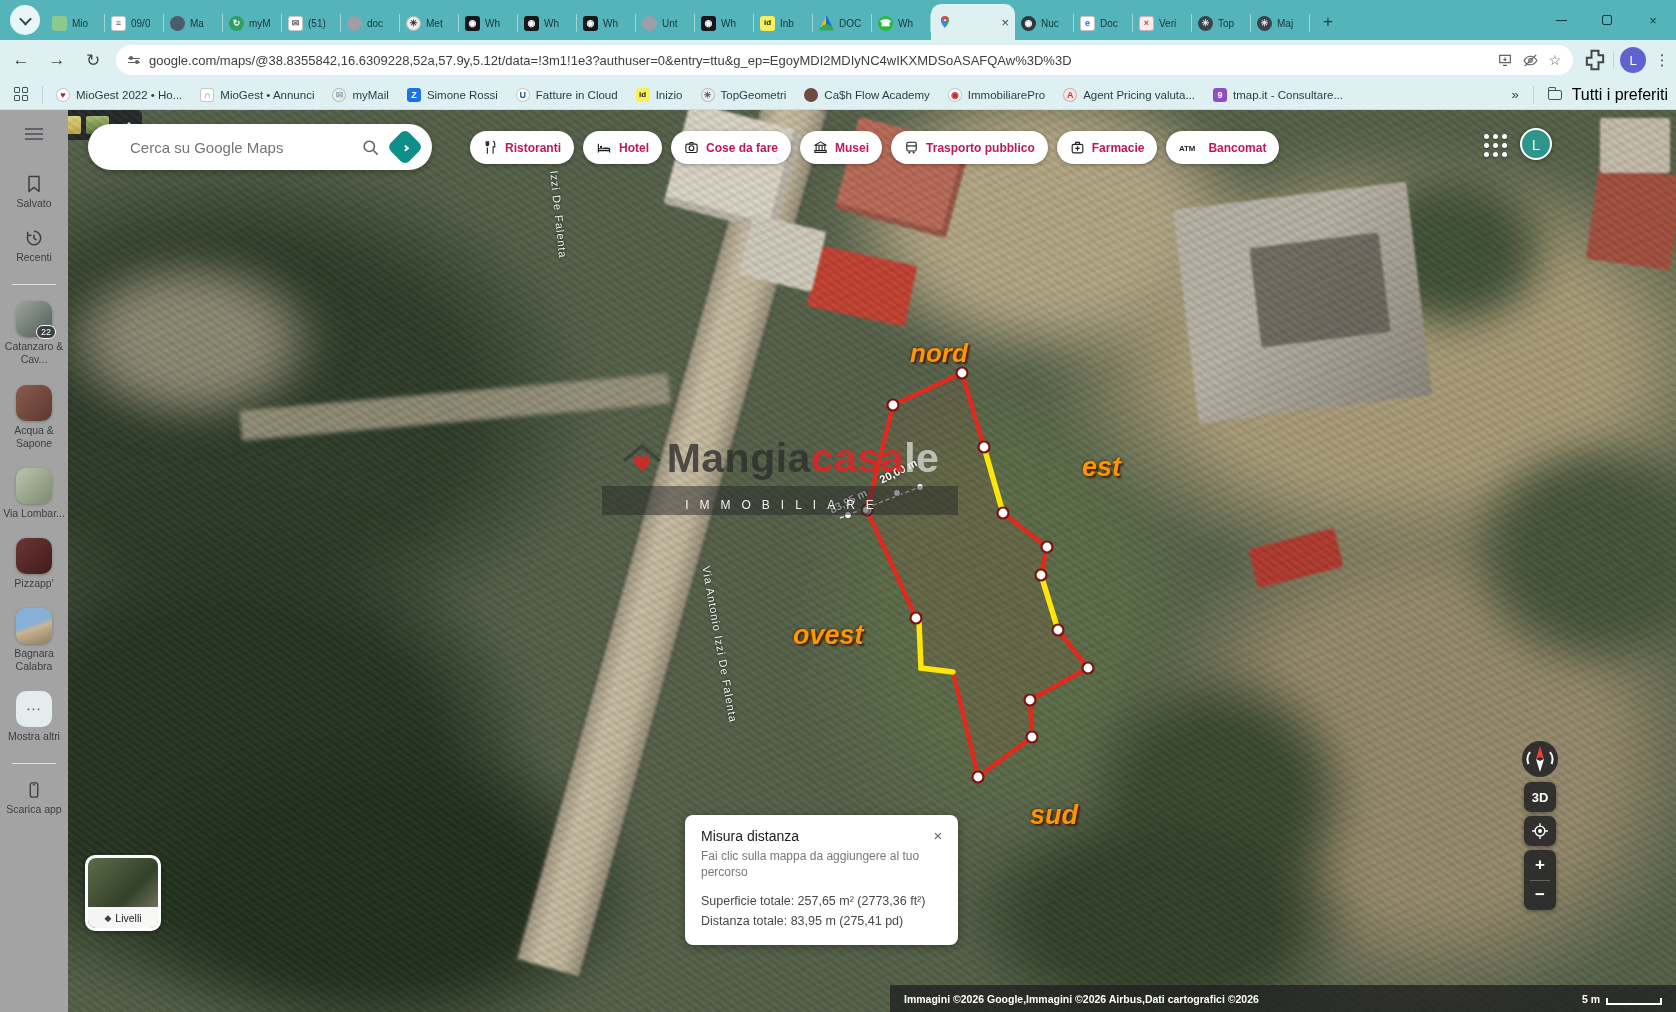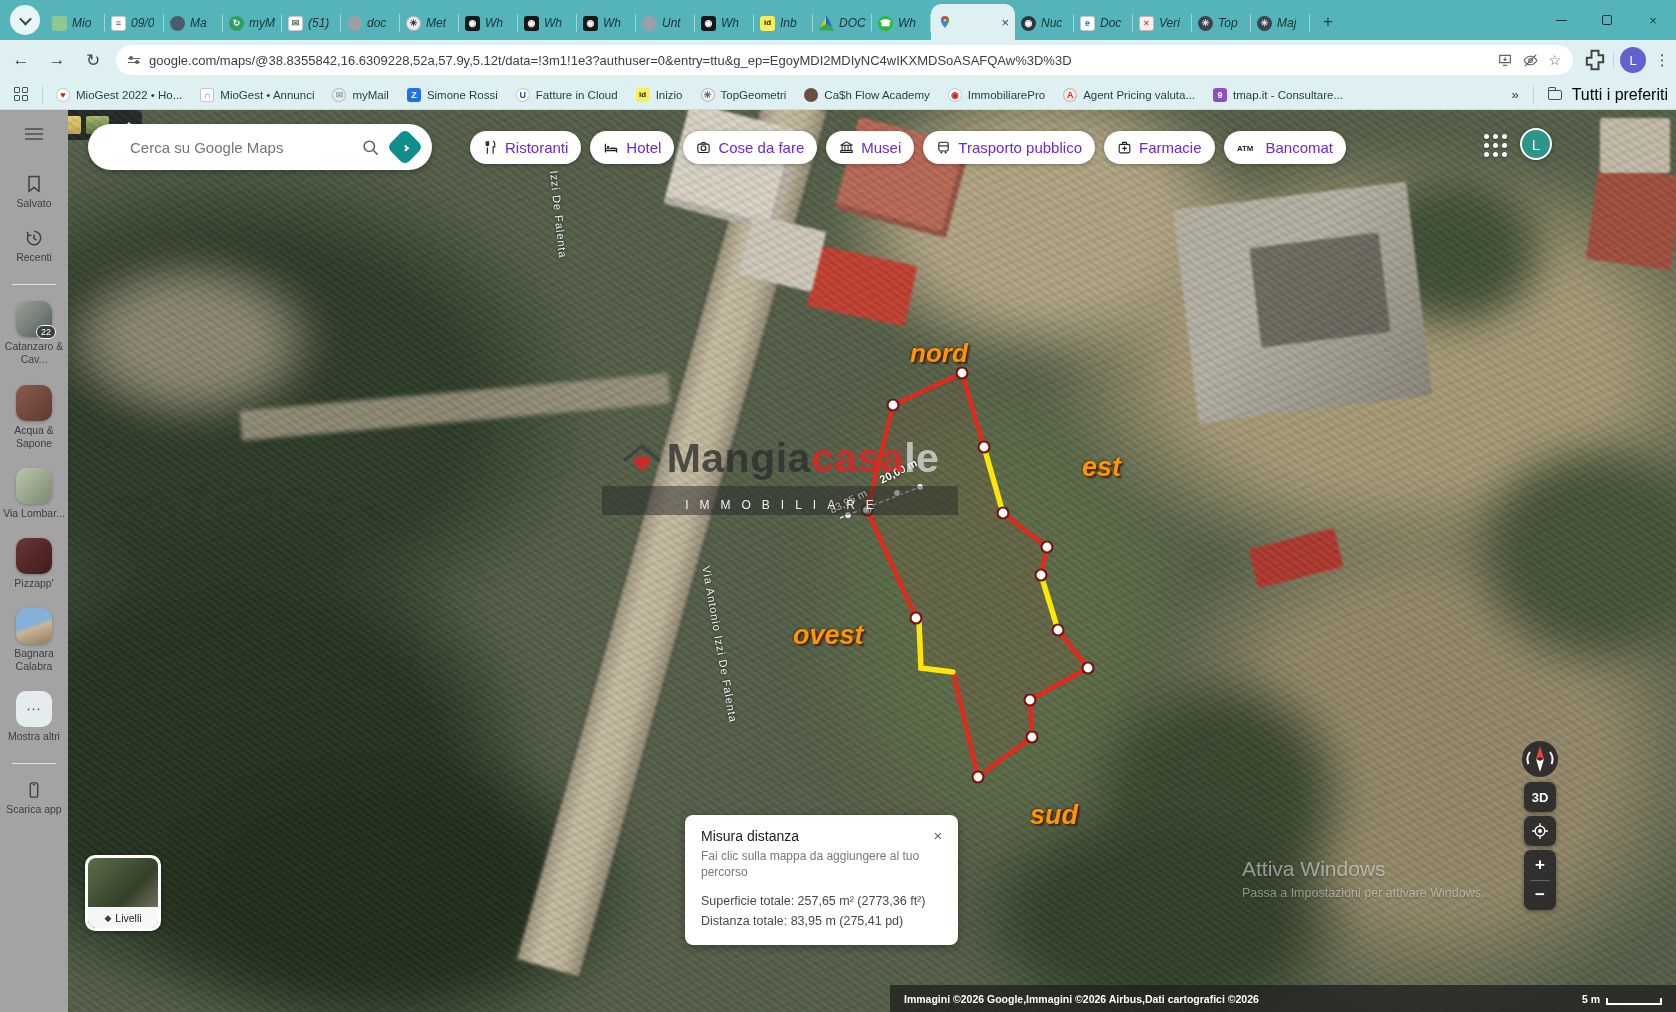--- a/index.html
+++ b/index.html
@@ -8,21 +8,21 @@
 
   
   .tabstrip{position:absolute;top:0;left:0;width:100%;height:40px;background:#54b4ba;display:flex;align-items:flex-end;z-index:50;}
   .tabsearch{width:30px;height:30px;border-radius:50%;background:#e9f6f6;margin:4px 6px 5px 10px;display:flex;align-items:center;justify-content:center;flex:none;}
   .chev-down{width:9px;height:9px;border-right:2px solid #2c4a4c;border-bottom:2px solid #2c4a4c;transform:rotate(45deg) translate(-1px,-1px);}
   .tabs{display:flex;align-items:flex-end;height:40px;}
   .tab{width:59px;height:34px;display:flex;align-items:center;gap:5px;padding:0 6px;position:relative;flex:none;cursor:pointer;}
   .tab:not(.active):after{content:"";position:absolute;right:0;top:8px;height:18px;width:1px;background:rgba(255,255,255,.45);}
   .tab.active{width:84px;height:36px;background:#def0f1;border-radius:10px 10px 0 0;}
   .tab .fav{width:15px;height:15px;flex:none;display:flex;align-items:center;justify-content:center;font-size:9px;font-weight:bold;line-height:1;overflow:hidden;}
-  .tab .tlabel{font-size:12px;color:#173638;white-space:nowrap;overflow:hidden;font-style:italic;}
+  .tab .tlabel{font-size:10px;color:#173638;white-space:nowrap;overflow:hidden;}
   .tab .tab-close{font-size:13px;color:#444;margin-left:auto;}
   .newtab{width:28px;height:28px;margin:0 0 4px 4px;display:flex;align-items:center;justify-content:center;font-size:17px;color:#1d3c3e;flex:none;}
   .wincontrols{margin-left:auto;display:flex;height:40px;}
   .winbtn{width:46px;height:40px;display:flex;align-items:center;justify-content:center;color:#153537;font-size:13px;}
   .winbtn .minline{width:11px;border-top:1.6px solid #153537;}
   .winbtn .maxbox{width:10px;height:10px;border:1.6px solid #153537;border-radius:2px;}
 
   .toolbar{position:absolute;top:40px;left:0;width:100%;height:40px;background:#def0f1;display:flex;align-items:center;z-index:50;}
   .navic{width:30px;height:30px;display:flex;align-items:center;justify-content:center;font-size:17px;color:#3e4a4b;margin-left:6px;}
   .omnibox{flex:1;height:30px;background:#fff;border-radius:15px;margin:0 8px;display:flex;align-items:center;padding:0 12px;gap:9px;overflow:hidden;}
@@ -102,21 +102,21 @@
   .wm-p3{color:rgba(230,230,230,.7);}
   .wm-sub{margin:4px auto 0;width:356px;background:rgba(40,40,40,.5);color:rgba(255,255,255,.92);font-size:12px;letter-spacing:11px;padding:12px 0 3px 10px;}
 
   
   .msearch{position:absolute;left:88px;top:14px;width:344px;height:46px;background:#fff;border-radius:24px;box-shadow:0 2px 6px rgba(0,0,0,.3);display:flex;align-items:center;padding:0 14px 0 20px;gap:12px;z-index:20;}
   .msearch input{border:none;outline:none;flex:1;font-size:15px;color:#5f6368;background:transparent;margin-left:20px;}
   .dirbtn{width:26px;height:26px;transform:rotate(45deg);background:#0e8f8a;border-radius:6px;display:flex;align-items:center;justify-content:center;flex:none;}
   .dirbtn svg{transform:rotate(-45deg);}
   .chips{position:absolute;left:470px;top:21px;display:flex;gap:9px;z-index:20;}
   .chip{height:33px;background:#fff;border-radius:17px;box-shadow:0 1px 4px rgba(0,0,0,.3);display:flex;align-items:center;gap:7px;padding:0 13px;white-space:nowrap;}
-  .chip .clabel{font-size:15px;color:#6d28d9;font-weight:400;}
+  .chip .clabel{font-size:12px;color:#be185d;font-weight:700;}
   .gridbtn{position:absolute;left:1482px;top:22px;width:28px;height:28px;display:grid;grid-template-columns:repeat(3,6px);grid-template-rows:repeat(3,6px);gap:3px;z-index:20;align-content:center;justify-content:center;}
   .gridbtn i{width:5px;height:5px;border-radius:50%;background:#fff;box-shadow:0 1px 2px rgba(0,0,0,.5);}
   .avatar-map{position:absolute;left:1520px;top:18px;width:32px;height:32px;border-radius:50%;background:#2d9688;border:2px solid #fff;color:#fff;font-size:15px;display:flex;align-items:center;justify-content:center;z-index:20;box-shadow:0 1px 4px rgba(0,0,0,.4);}
 
   
   .rail{position:absolute;left:0;top:0;width:68px;height:902px;background:#a3a3a3;z-index:30;display:flex;flex-direction:column;align-items:center;padding-top:18px;}
   .railburger{width:18px;height:12px;border-top:2px solid #5f6368;border-bottom:2px solid #5f6368;position:relative;margin-bottom:34px;}
   .railburger:before{content:"";position:absolute;top:3px;left:0;right:0;border-top:2px solid #5f6368;}
   .rail-item{display:flex;flex-direction:column;align-items:center;gap:3px;margin-bottom:18px;width:66px;}
   .rail-label{font-size:10.5px;color:#3c4043;text-align:center;line-height:1.25;word-break:break-word;padding:0 1px;}
@@ -666,24 +666,20 @@
         </svg>
       <span class="pegdiv"></span>
       <span class="thumbx t1"></span>
       <span class="thumbx t2"></span>
       <span class="thumbx t3"></span>
       <svg width="16" height="16" viewBox="0 0 24 24" style="margin-left:auto;">
           <path d="M6 15l6-6 6 6" stroke="#fff" stroke-width="2.2" fill="none"></path>
         </svg>
     </div>
 
-    <div class="actwin">
-      <div class="a1">Attiva Windows</div>
-      <div class="a2">Passa a Impostazioni per attivare Windows.</div>
-    </div>
 
     <div class="statusbar">
       <span class="attr">Immagini ©2026 Google,Immagini ©2026 Airbus,Dati cartografici ©2026</span>
       <span style="display:flex;gap:17px;">
 
       <span class="slink"></span>
           <span class="slink"></span>
           <span class="slink"></span>
           <span class="slink"></span>
         </span>

